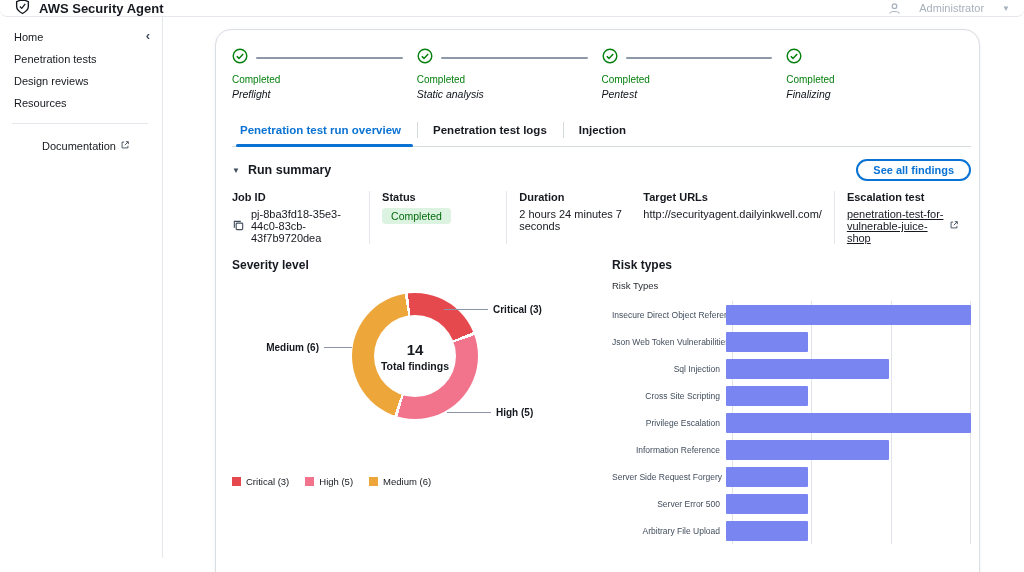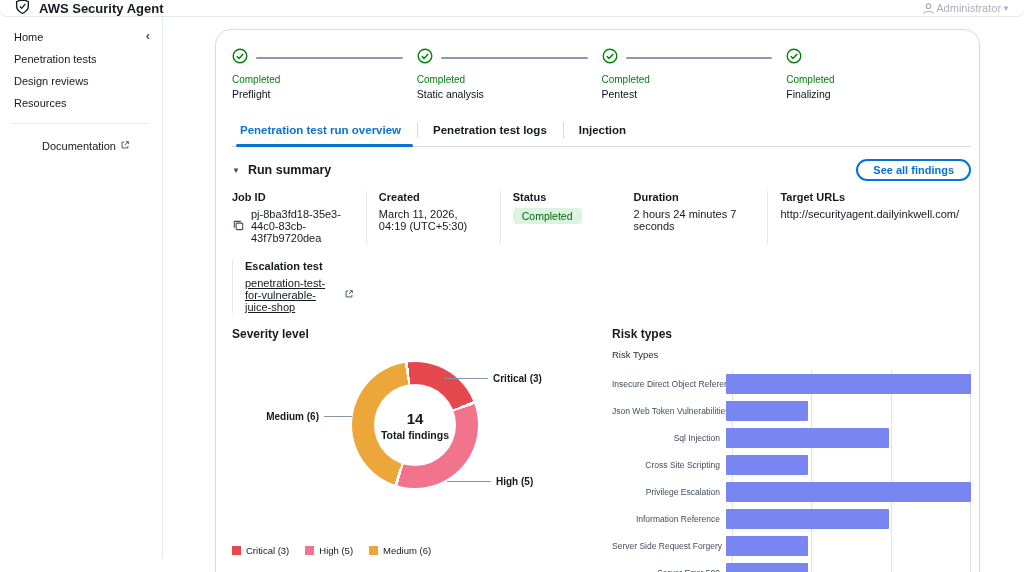--- a/index.html
+++ b/index.html
@@ -4,21 +4,21 @@
 <style>
   * { margin:0; padding:0; box-sizing:border-box; }
   html,body { width:1024px; height:572px; overflow:hidden; background:#fff;
     font-family:"Liberation Sans", sans-serif; color:#16191f; }
 
   
   .topbar { height:16px; display:flex; align-items:center; gap:8px;
     padding:8px 14px; border-bottom:1px solid #e4e7ec; background:#fff;border-radius:7px; }
   .topbar .title { font-size:13px; font-weight:bold; }
   .topbar .spacer { flex:1; }
-  .usermenu { display:flex; align-items:center; gap:1px; color:#a8b1bc;
+  .usermenu { display:flex; align-items:center; gap:18px; color:#a8b1bc;
     font-size:11px; cursor:pointer; }
   .usermenu svg { display:block; }
   .caret { font-size:8px; }
 
   
   .app { display:flex; height:541px; }
   .sidebar { width:163px; border-right:1px solid #e4e7ec; padding:14px 14px 0 14px;
     position:relative; flex-shrink:0; }
   .sidebar a { display:block; font-size:11px; color:#16191f; text-decoration:none;
     margin-bottom:10px; cursor:pointer; }
@@ -32,21 +32,21 @@
   .card { width:100%; height:600px; border:1px solid #d9dde4; border-radius:16px;
     box-shadow:0 1px 4px rgba(0,0,0,.05); padding:14px 8px 0 16px; background:#fff; }
 
   
   .stepper { display:flex; padding:4px 0 10px 0; }
   .step { flex:1; }
   .step-top { display:flex; align-items:center; }
   .step-line { flex:1; height:2px; background:#8d99a8; margin:0 14px 0 8px; border-radius:2px; }
   .step:last-child .step-line { visibility:hidden; }
   .step-status { margin-top:6px; font-size:10px; color:#037f0c; }
-  .step-label { margin-top:3px; font-size:10.5px; color:#0f141a; }
+  .step-label { margin-top:3px; font-size:10.5px; color:#0f141a;font-style:italic; }
 
   
   .tabs { display:flex; border-bottom:1px solid #d5dbdb; margin-top:4px; }
   .tab { padding:10px 16px; font-size:11.5px; font-weight:bold; color:#16191f;
     cursor:pointer; position:relative; }
   .tab:first-child { padding-left:8px; }
   .tab + .tab::before { content:""; position:absolute; left:0; top:25%; height:50%;
     width:1px; background:#d5dbdb; }
   .tab.active { color:#0972d3; }
   .tab.active::after { content:""; position:absolute; left:4px; right:4px; bottom:-1px;
@@ -235,26 +235,20 @@
             <span>
               <svg width="13" height="13" viewBox="0 0 14 14">
                   <rect x="4.5" y="4.5" width="7" height="7" rx="1" fill="none" stroke="#414d5c" stroke-width="1.2"></rect>
                   <path d="M9.5 2.5h-7v7" fill="none" stroke="#414d5c" stroke-width="1.2"></path>
                 </svg>
             </span>
             <span>pj-8ba3fd18-35e3-44c0-83cb-43f7b9720dea</span>
           </div>
         </div>
         <div class="kv">
-          <div class="k">Created</div>
-          <div class="v">
-              <span>March 11, 2026, 04:19 (UTC+5:30)</span>
-            </div>
-        </div>
-        <div class="kv">
           <div class="k">Status</div>
           <div class="v">
               <span class="badge-green">Completed</span>
             </div>
         </div>
         <div class="kv">
           <div class="k">Duration</div>
           <div class="v">
               <span>2 hours 24 minutes 7 seconds</span>
             </div>

